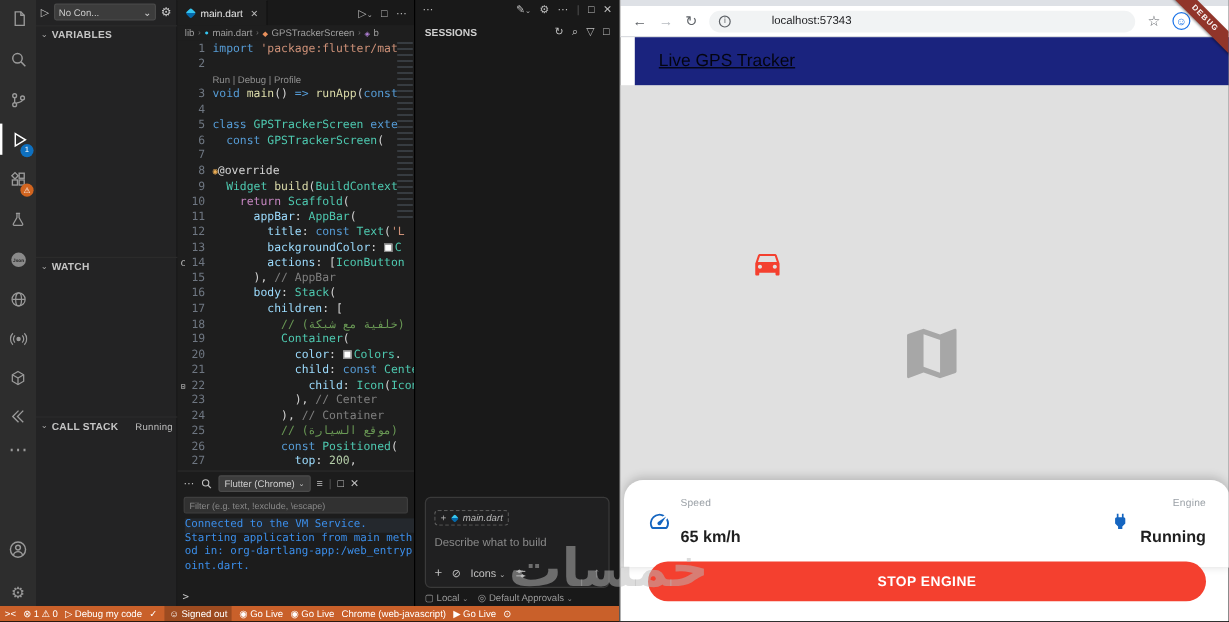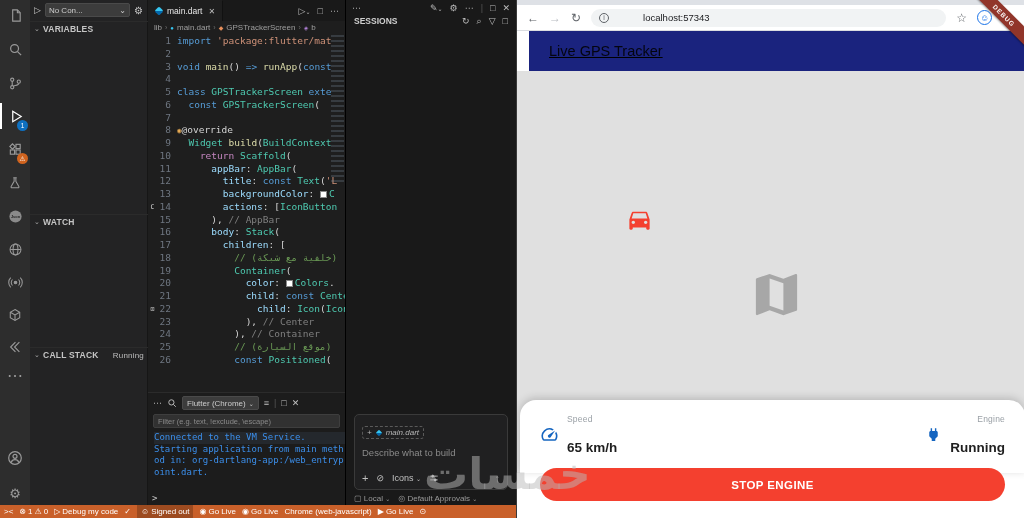--- a/index.html
+++ b/index.html
@@ -67,21 +67,21 @@
   .con-filter{margin:1px 5px;height:14px;background:#313131;border:1px solid #3e3e3e;border-radius:2px;
     color:#8a8a8a;font-size:7.5px;display:flex;align-items:center;padding:0 4px;white-space:nowrap;overflow:hidden;}
   .con-out{padding:3px 0 0 6px;font-family:"DejaVu Sans Mono",monospace;font-size:9px;line-height:11.5px;color:#3b8eea;}
   .con-out .l1{background:#24282d;}
   .con-out div{word-break:break-all;}
   .con-prompt{position:absolute;left:4px;bottom:2px;color:#c8c8c8;font-size:9px;font-family:"DejaVu Sans Mono",monospace;}
 
   .chatcol{position:absolute;left:345px;top:0;width:171px;height:505px;background:#191919;border-left:1px solid #000;}
   .chat-top{display:flex;align-items:center;height:16px;padding:0 6px;color:#bdbdbd;font-size:9px;gap:7px;}
   .chat-top .grow{flex:1;}
-  .sess-h{display:flex;align-items:flex-start;height:16px;padding:0 8px;color:#cfcfcf;font-size:8.5px;font-weight:bold;gap:6px;}
+  .sess-h{display:flex;align-items:flex-end;height:16px;padding:0 8px;color:#cfcfcf;font-size:8.5px;font-weight:bold;gap:6px;}
   .sess-h .grow{flex:1;}
   .sess-icons{display:flex;gap:7px;color:#c0c0c0;font-weight:normal;font-size:9px;}
   .chat-card{position:absolute;left:8px;right:8px;top:414px;height:76px;background:#202021;border:1px solid #3a3a3a;border-radius:5px;padding:6px 7px;}
   .chip{display:inline-flex;align-items:center;gap:3px;border:1px dashed #5a5a5a;border-radius:3px;
     padding:1px 4px;color:#b6b6b6;font-size:8px;font-style:italic;}
   .chat-ph{margin-top:8px;color:#8a8a8a;font-size:9.5px;}
   .chat-ctrls{position:absolute;left:7px;right:7px;bottom:5px;display:flex;align-items:center;gap:8px;color:#c0c0c0;font-size:9px;}
   .chat-ctrls .grow{flex:1;}
   .chat-foot{position:absolute;left:8px;right:8px;top:494px;display:flex;align-items:center;gap:8px;color:#9a9a9a;font-size:8px;white-space:nowrap;}
 
@@ -268,20 +268,21 @@
         <span class="ci" style="color:#e8905c">◆</span>
         <span>GPSTrackerScreen</span>
         <span class="sep">›</span>
         <span class="ci" style="color:#b180d7">◈</span>
         <span>b</span>
       </div>
 
       <div class="code">
           <div class="crow"><span class="gm"></span><span class="ln">1</span><span class="lt"><span class="tk-kw">import</span><span class="tk-pl"> </span><span class="tk-st">'package:flutter/mat</span></span></div>
           <div class="crow"><span class="gm"></span><span class="ln">2</span><span class="lt"></span></div>
+          <div class="crow"><span class="gm"></span><span class="ln"></span><span class="lt"><span class="lens">Run | Debug | Profile</span></span></div>
           <div class="crow"><span class="gm"></span><span class="ln">3</span><span class="lt"><span class="tk-kw">void</span><span class="tk-pl"> </span><span class="tk-fn">main</span><span class="tk-pl">() </span><span class="tk-kw">=&gt;</span><span class="tk-pl"> </span><span class="tk-fn">runApp</span><span class="tk-pl">(</span><span class="tk-kw">const</span></span></div>
           <div class="crow"><span class="gm"></span><span class="ln">4</span><span class="lt"></span></div>
           <div class="crow"><span class="gm"></span><span class="ln">5</span><span class="lt"><span class="tk-kw">class</span><span class="tk-pl"> </span><span class="tk-ty">GPSTrackerScreen</span><span class="tk-pl"> </span><span class="tk-kw">exte</span></span></div>
           <div class="crow"><span class="gm"></span><span class="ln">6</span><span class="lt"><span class="tk-pl">  </span><span class="tk-kw">const</span><span class="tk-pl"> </span><span class="tk-ty">GPSTrackerScreen</span><span class="tk-pl">(</span></span></div>
           <div class="crow"><span class="gm"></span><span class="ln">7</span><span class="lt"></span></div>
           <div class="crow"><span class="gm"></span><span class="ln">8</span><span class="lt"><span class="tk-pin">◉</span><span class="tk-pl">@override</span></span></div>
           <div class="crow"><span class="gm"></span><span class="ln">9</span><span class="lt"><span class="tk-pl">  </span><span class="tk-ty">Widget</span><span class="tk-pl"> </span><span class="tk-fn">build</span><span class="tk-pl">(</span><span class="tk-ty">BuildContext</span></span></div>
           <div class="crow"><span class="gm"></span><span class="ln">10</span><span class="lt"><span class="tk-pl">    </span><span class="tk-ctl">return</span><span class="tk-pl"> </span><span class="tk-ty">Scaffold</span><span class="tk-pl">(</span></span></div>
           <div class="crow"><span class="gm"></span><span class="ln">11</span><span class="lt"><span class="tk-pl">      </span><span class="tk-pr">appBar</span><span class="tk-pl">: </span><span class="tk-ty">AppBar</span><span class="tk-pl">(</span></span></div>
           <div class="crow"><span class="gm"></span><span class="ln">12</span><span class="lt"><span class="tk-pl">        </span><span class="tk-pr">title</span><span class="tk-pl">: </span><span class="tk-kw">const</span><span class="tk-pl"> </span><span class="tk-ty">Text</span><span class="tk-pl">(</span><span class="tk-st">'L</span></span></div>
@@ -292,20 +293,21 @@
           <div class="crow"><span class="gm"></span><span class="ln">17</span><span class="lt"><span class="tk-pl">        </span><span class="tk-pr">children</span><span class="tk-pl">: [</span></span></div>
           <div class="crow"><span class="gm"></span><span class="ln">18</span><span class="lt"><span class="tk-pl">          </span><span class="tk-cm">// (خلفية مع شبكة)</span></span></div>
           <div class="crow"><span class="gm"></span><span class="ln">19</span><span class="lt"><span class="tk-pl">          </span><span class="tk-ty">Container</span><span class="tk-pl">(</span></span></div>
           <div class="crow"><span class="gm"></span><span class="ln">20</span><span class="lt"><span class="tk-pl">            </span><span class="tk-pr">color</span><span class="tk-pl">: </span><span class="swatch"></span><span class="tk-ty">Colors</span><span class="tk-pl">.</span></span></div>
           <div class="crow"><span class="gm"></span><span class="ln">21</span><span class="lt"><span class="tk-pl">            </span><span class="tk-pr">child</span><span class="tk-pl">: </span><span class="tk-kw">const</span><span class="tk-pl"> </span><span class="tk-ty">Center</span></span></div>
           <div class="crow"><span class="gm">⊡</span><span class="ln">22</span><span class="lt"><span class="tk-pl">              </span><span class="tk-pr">child</span><span class="tk-pl">: </span><span class="tk-ty">Icon</span><span class="tk-pl">(</span><span class="tk-ty">Icons</span></span></div>
           <div class="crow"><span class="gm"></span><span class="ln">23</span><span class="lt"><span class="tk-pl">            ), </span><span class="tk-cl">// Center</span></span></div>
           <div class="crow"><span class="gm"></span><span class="ln">24</span><span class="lt"><span class="tk-pl">          ), </span><span class="tk-cl">// Container</span></span></div>
           <div class="crow"><span class="gm"></span><span class="ln">25</span><span class="lt"><span class="tk-pl">          </span><span class="tk-cm">// (موقع السيارة)</span></span></div>
           <div class="crow"><span class="gm"></span><span class="ln">26</span><span class="lt"><span class="tk-pl">          </span><span class="tk-kw">const</span><span class="tk-pl"> </span><span class="tk-ty">Positioned</span><span class="tk-pl">(</span></span></div>
+          <div class="crow"><span class="gm"></span><span class="ln">27</span><span class="lt"><span class="tk-pl">            </span><span class="tk-pr">top</span><span class="tk-pl">: </span><span class="tk-nu">200</span><span class="tk-pl">,</span></span></div>
         </div>
       <div class="minimap"></div>
 
       <div class="consolepanel">
         <div class="con-head">
           <span>⋯</span>
           <svg width="10" height="10" viewBox="0 0 16 16" fill="none" stroke="#c0c0c0" stroke-width="1.5">
               <circle cx="7" cy="7" r="4.2"></circle>
               <path d="M10.2 10.2L14 14"></path>
             </svg>

